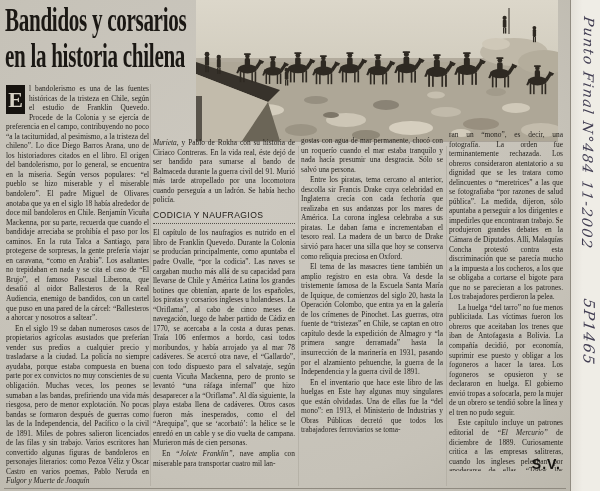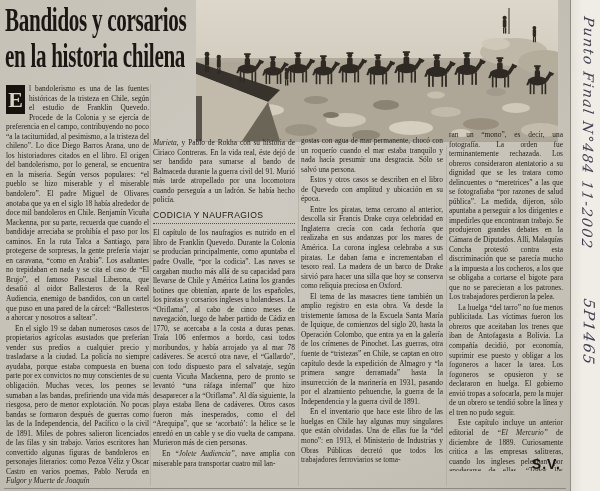--- a/index.html
+++ b/index.html
@@ -180,37 +180,36 @@
 
     <div class="col col2">
       <p>
         <i>Murieta,</i><span> y Pablo de Rokha con su historia de Ciriaco Contreras. En la vida real, éste dejó de ser bandido para sumarse al bando de Balmaceda durante la guerra civil del 91. Murió más tarde atropellado por una locomotora cuando perseguía a un ladrón. Se había hecho policía.</span>
       </p>
       <h3 class="subhead">CODICIA Y NAUFRAGIOS</h3>
       <p>
         <span>El capítulo de los naufragios es nutrido en el libro de Franklin Quevedo. Durante la Colonia se producían principalmente, como apuntaba el padre Ovalle, “por la codicia”. Las naves se cargaban mucho más allá de su capacidad para llevarse de Chile y América Latina los grandes botines que obtenían, aparte de los españoles, los piratas y corsarios ingleses u holandeses. La “Oriflama”, al cabo de cinco meses de navegación, luego de haber partido de Cádiz en 1770, se acercaba a la costa a duras penas. Traía 106 enfermos a bordo, casi todos moribundos, y había arrojado ya al mar 78 cadáveres. Se acercó otra nave, el “Gallardo”, con todo dispuesto para el salvataje, según cuenta Vicuña Mackenna, pero de pronto se levantó “una ráfaga infernal” que hizo desaparecer a la “Oriflama”. Al día siguiente, la playa estaba llena de cadáveres. Otros casos fueron más inesperados, como el del “Arequipa”, que se ‘acorbató’: la hélice se le enredó en un cable y se dio vuelta de campana. Murieron más de cien personas.</span>
       </p>
       <p class="ind">
-        <span>En </span><i>“Jolete Audiencia”</i><span>, nave amplia con miserable para transportar cuatro mil lan-</span>
+        <span>En </span><i>“Jolete Franklin”</i><span>, nave amplia con miserable para transportar cuatro mil lan-</span>
       </p>
     </div>
 
     <div class="col col3">
       <p><span>gostas con agua de mar permanente, chocó con un roquerío cuando el mar estaba tranquilo y nada hacía presumir una desgracia. Sólo se salvó una persona.</span></p>
-      <p class="ind"><span>Estos y otros casos se describen en el libro de Quevedo con amplitud y ubicación en su época.</span></p>
       <p class="ind"><span>Entre los piratas, tema cercano al anterior, descolla sir Francis Drake cuya celebridad en Inglaterra crecía con cada fechoría que realizaba en sus andanzas por los mares de América. La corona inglesa celebraba a sus piratas. Le daban fama e incrementaban el tesoro real. La madera de un barco de Drake sirvió para hacer una silla que hoy se conserva como reliquia preciosa en Oxford.</span></p>
       <p class="ind"><span>El tema de las masacres tiene también un amplio registro en esta obra. Va desde la tristemente famosa de la Escuela Santa María de Iquique, de comienzos del siglo 20, hasta la Operación Colombo, que entra ya en la galería de los crímenes de Pinochet. Las guerras, otra fuente de “tristezas” en Chile, se captan en otro capítulo desde la expedición de Almagro y “la primera sangre derramada” hasta la insurrección de la marinería en 1931, pasando por el alzamiento pehuenche, la guerra de la Independencia y la guerra civil de 1891.</span></p>
-      <p class="ind"><span>En el inventario que hace este libro de las huelgas en Chile hay algunas muy singulares que están olvidadas. Una de ellas fue la “del mono”: en 1913, el Ministerio de Industrias y Obras Públicas decretó que todos los trabajadores ferroviarios se toma-</span></p>
+      <p class="ind"><span>En el inventario que hace este libro de las huelgas en Este hay algunas muy singulares que están olvidadas. Una de ellas fue la “del mono”: en 1913, el Ministerio de Industrias y Obras Públicas decretó que todos los trabajadores ferroviarios se toma-</span></p>
     </div>
 
     <div class="col col4">
       <p><span>ran un “mono”, es decir, una fotografía. La orden fue terminantemente rechazada. Los obreros consideraron atentatorio a su dignidad que se les tratara como delincuentes o “meretrices” a las que se fotografiaba “por razones de salud pública”. La medida, dijeron, sólo apuntaba a perseguir a los dirigentes e impedirles que encontraran trabajo. Se produjeron grandes debates en la Cámara de Diputados. Allí, Malaquías Concha protestó contra esta discriminación que se parecía mucho a la impuesta a los cocheros, a los que se obligaba a cortarse el bigote para que no se parecieran a los patrones. Los trabajadores perdieron la pelea.</span></p>
       <p class="ind"><span>La huelga “del tarro” no fue menos publicitada. Las víctimas fueron los obreros que aceitaban los trenes que iban de Antofagasta a Bolivia. La compañía decidió, por economía, suprimir ese puesto y obligar a los fogoneros a hacer la tarea. Los fogoneros se opusieron y se declararon en huelga. El gobierno envió tropas a sofocarla, pero la mujer de un obrero se tendió sobre la línea y el tren no pudo seguir.</span></p>
       <p class="ind">
-        <span>Este capítulo incluye un anterior editorial de </span><i>“El Mercurio”</i><span> de diciembre de 1889. Curiosamente critica a las empresas salitreras, cuando los ingleses peleaban por apoderarse de ellas. “Todos los motines que se suscitan en las oficinas salitreras son únicamente debidos al mal trato que se da a los trabajadores”, reconocía el diario derechista ●</span>
+        <span>Este capítulo incluye un patrones editorial de </span><i>“El Mercurio”</i><span> de diciembre de 1889. Curiosamente critica a las empresas salitreras, cuando los ingleses peleaban por apoderarse de ellas. “Todos los motines que se suscitan en las oficinas salitreras son únicamente debidos al mal trato que se da a los trabajadores”, reconocía el diario derechista ●</span>
       </p>
       <div class="byline">S.V.</div>
     </div>
 
     <div class="colrule" style="left:150px;top:84px;height:402px;"></div>
     <div class="colrule" style="left:298px;top:146px;height:340px;"></div>
     <div class="colrule" style="left:446px;top:146px;height:340px;"></div>
 
     <div class="bottom-rule"></div>
   </div>

